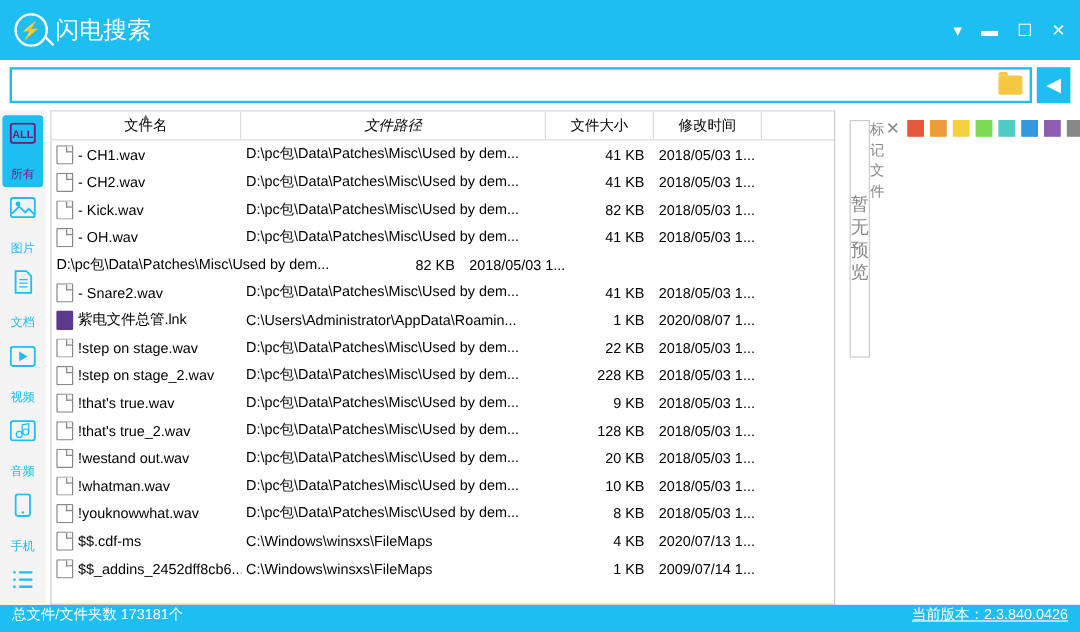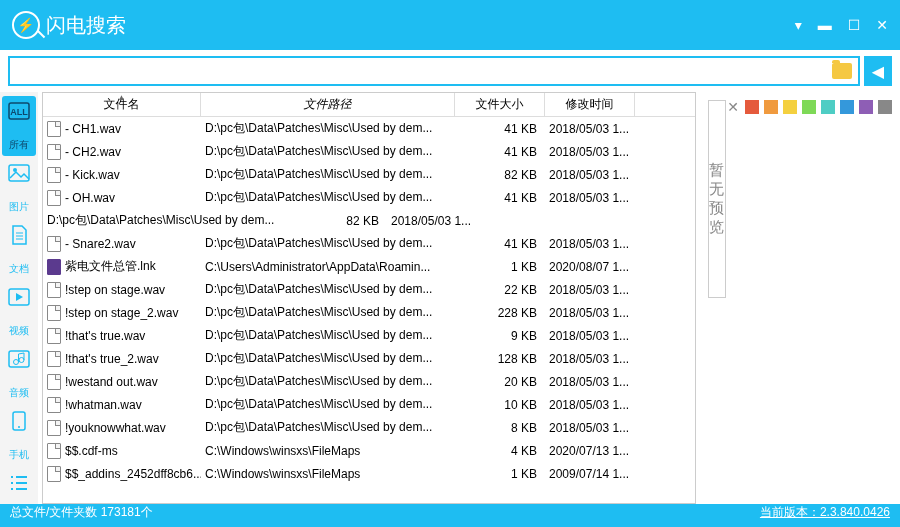--- a/index.html
+++ b/index.html
@@ -16,21 +16,21 @@
     .search-row { height: 42px; padding: 6px 8px; display: flex; gap: 4px; }
     .search-box { flex: 1; border: 2px solid #1ebdf2; display: flex; align-items: center; padding: 0 6px; }
     .search-input { flex: 1; border: none; outline: none; font-size: 13px; }
     .folder-icon { width: 20px; height: 16px; background: #f5c842; border-radius: 2px; position: relative; }
     .folder-icon::before { content: ''; position: absolute; top: -3px; left: 0; width: 8px; height: 3px; background: #f5c842; border-radius: 2px 2px 0 0; }
     .toggle-btn { width: 28px; background: #1ebdf2; display: flex; align-items: center; justify-content: center; color: #fff; cursor: pointer; }
     
     .main { display: flex; height: 412px; }
     .sidebar { width: 38px; background: #f4f4f4; display: flex; flex-direction: column; align-items: center; padding-top: 4px; gap: 2px; }
     .sb-item { width: 34px; display: flex; flex-direction: column; align-items: center; padding: 4px 0; cursor: pointer; color: #1ebdf2; }
-    .sb-item.active { background: #1ebdf2; color: #0c4a6e; border-radius: 3px; }
+    .sb-item.active { background: #1ebdf2; color: #701a75; border-radius: 3px; }
     .sb-icon { width: 24px; height: 22px; display: flex; align-items: center; justify-content: center; }
     .sb-label { font-size: 10px; margin-top: 16px; }
     
     .table-wrap { flex: 1; display: flex; flex-direction: column; border: 1px solid #ccc; margin: 0 4px; }
     .thead { display: flex; border-bottom: 1px solid #ddd; height: 24px; background: #fff; }
     .th { display: flex; align-items: center; justify-content: center; font-size: 12px; border-right: 1px solid #ddd; position: relative; }
     .th.name { width: 158px; }
     .th.path { width: 254px; font-style: italic; }
     .th.size { width: 90px; }
     .th.mtime { width: 90px; }
@@ -321,20 +321,21 @@
           <div class="td mtime">2009/07/14 1...</div>
         </div>
       </div>
   </div>
 
   <div class="preview">
     <div class="preview-box">
       <span>暂无预览</span>
     </div>
     <div class="preview-spacer"></div>
+    <div class="tag-label">标记文件</div>
     <div class="tag-colors" id="tag-colors">
       <span class="tag-close">✕</span>
     <span class="tag-color" style="background: rgb(229, 90, 60);"></span>
         <span class="tag-color" style="background: rgb(240, 154, 62);"></span>
         <span class="tag-color" style="background: rgb(244, 208, 63);"></span>
         <span class="tag-color" style="background: rgb(126, 217, 87);"></span>
         <span class="tag-color" style="background: rgb(78, 205, 196);"></span>
         <span class="tag-color" style="background: rgb(52, 152, 219);"></span>
         <span class="tag-color" style="background: rgb(142, 94, 181);"></span>
         <span class="tag-color" style="background: rgb(136, 136, 136);"></span>

